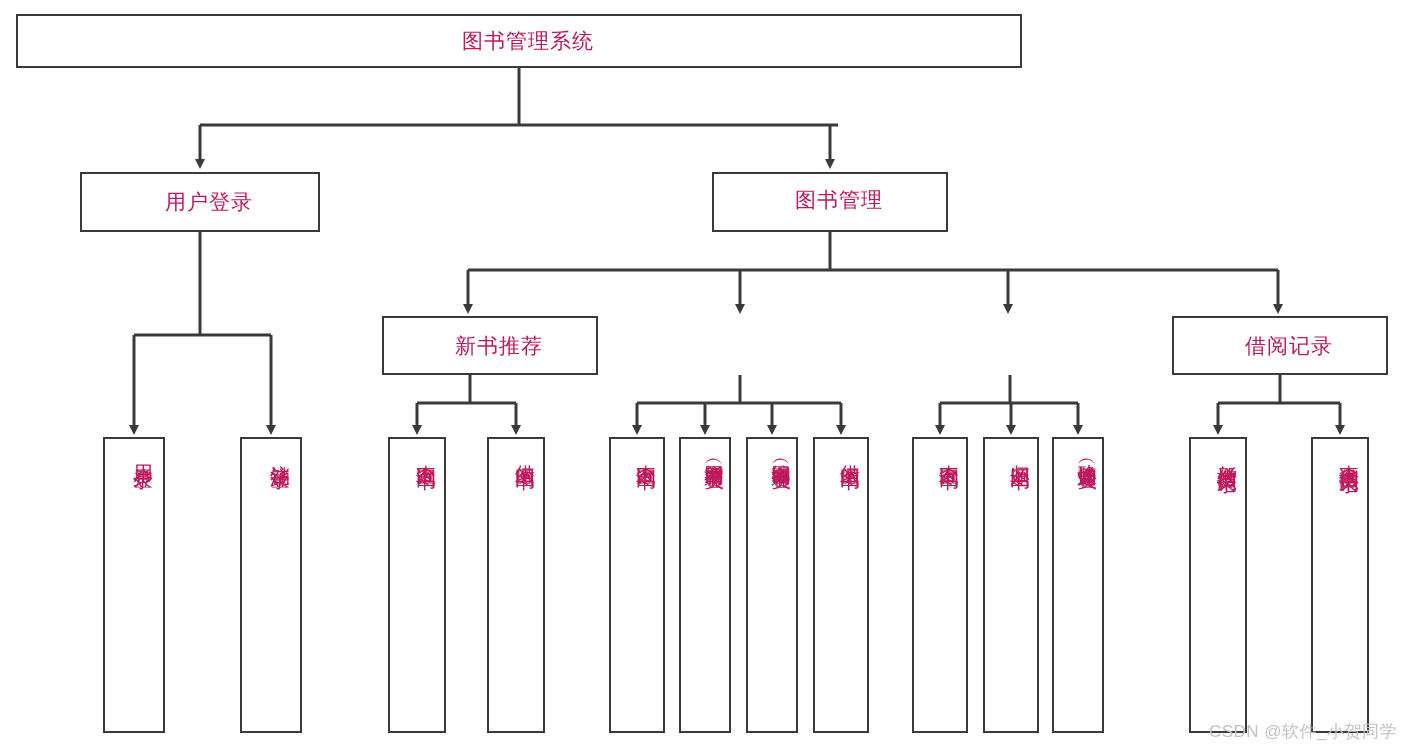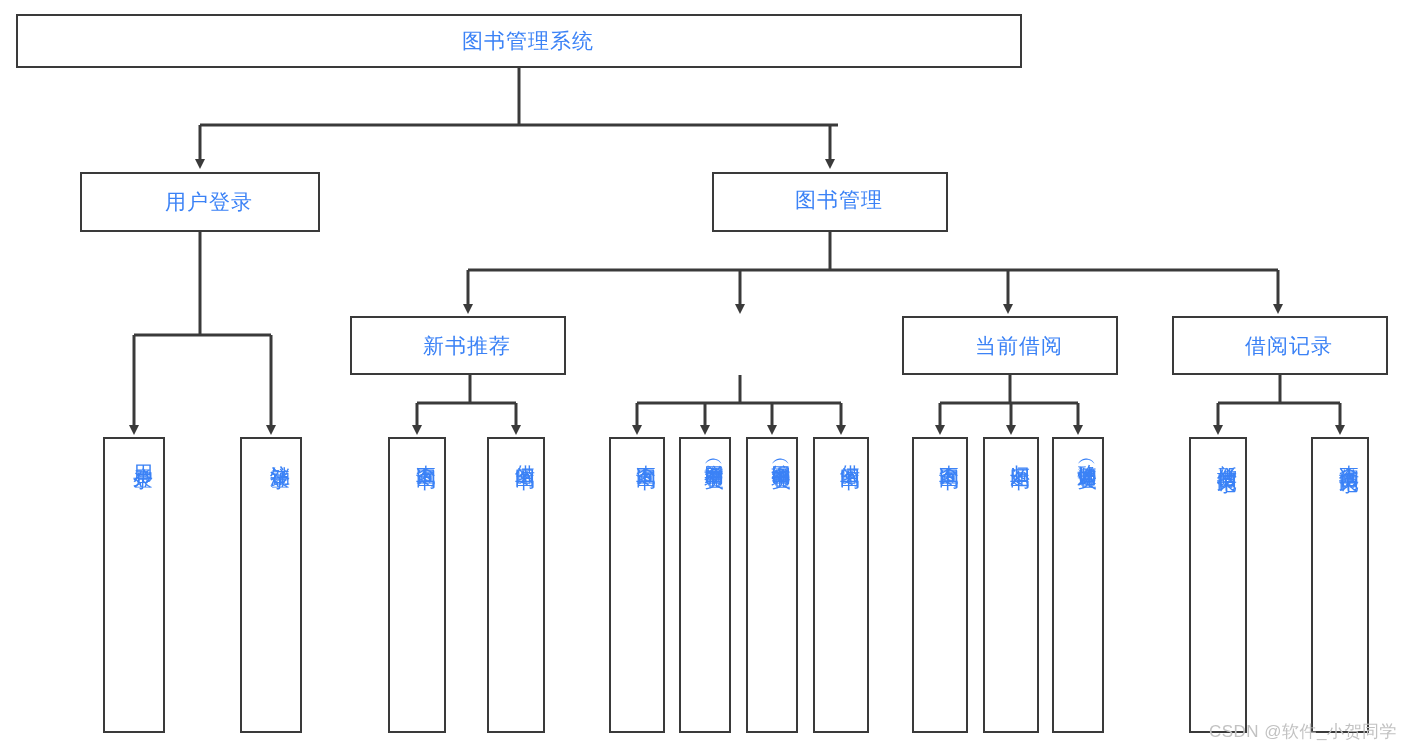--- a/index.html
+++ b/index.html
@@ -25,21 +25,21 @@
     height: 747px;
   }
   .node {
     position: absolute;
     box-sizing: border-box;
     background: #ffffff;
     border: 2px solid #3a3a3a;
     display: flex;
     align-items: center;
     justify-content: center;
-    color: #3b82f6;
+    color: #be185d;
     padding-left: 18px;
   }
   .node.horizontal {
     font-size: 21px;
     line-height: 1.2;
     letter-spacing: 1px;
   }
   .node.vertical {
     padding-top: 10px;
     align-items: flex-start;
@@ -128,25 +128,22 @@
     <span>图书管理系统</span>
   </div>
 
   <div class="node horizontal" style="left: 80px; top: 172px; width: 240px; height: 60px;">
     <span>用户登录</span>
   </div>
   <div class="node horizontal" style="left: 712px; top: 172px; width: 236px; height: 60px; font-family: Liberation Mono, monospace;">
     <span>图书管理</span>
   </div>
 
-  <div class="node horizontal" style="left: 350px; top: 316px; width: 216px; height: 59px;">
+  <div class="node horizontal" style="left: 382px; top: 316px; width: 216px; height: 59px;">
     <span>新书推荐</span>
-  </div>
-  <div class="node horizontal" style="left: 902px; top: 316px; width: 216px; height: 59px;">
-    <span>当前借阅</span>
   </div>
   <div class="node horizontal" style="left: 1172px; top: 316px; width: 216px; height: 59px;">
     <span>借阅记录</span>
   </div>
 
   <div class="node vertical" style="left: 103px; top: 437px; width: 62px; height: 296px;">
     <span class="vlabel">用户登录</span>
   </div>
   <div class="node vertical" style="left: 240px; top: 437px; width: 62px; height: 296px;">
     <span class="vlabel">注销登录</span>

